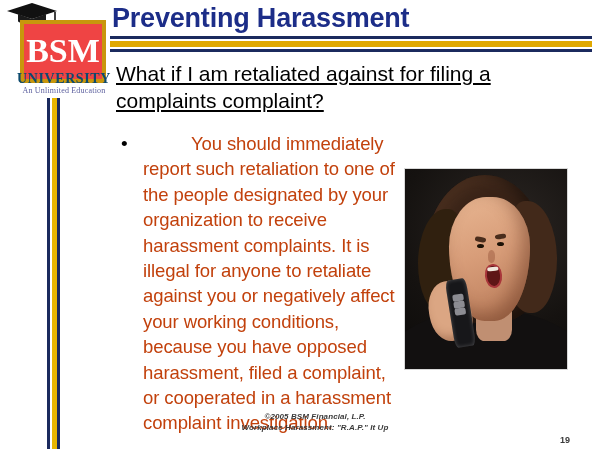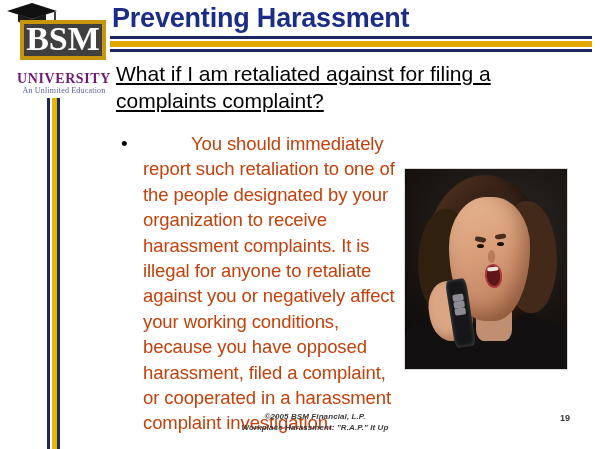--- a/index.html
+++ b/index.html
@@ -31,22 +31,22 @@
     left: 0px;
     top: 0px;
     width: 52px;
     height: 26px;
   }
   .bsm-box {
     position: absolute;
     left: 14px;
     top: 18px;
     width: 86px;
-    height: 40px;
-    background: #404040;
+    height: 63px;
+    background: #ef4444;
     border: 4px solid #c8960c;
     box-sizing: border-box;
   }
   .bsm-letters {
     position: absolute;
     left: 0;
     top: 50%;
     width: 100%;
     transform: translateY(-52%);
     text-align: center;
@@ -56,21 +56,21 @@
     font-weight: bold;
     letter-spacing: 0px;
     line-height: 1;
   }
   .univ-text {
     position: absolute;
     left: 8px;
     top: 70px;
     width: 100px;
     text-align: center;
-    color: #701a75;
+    color: #0c4a6e;
     font-family: "Liberation Serif", serif;
     font-size: 14px;
     font-weight: bold;
     letter-spacing: 0.6px;
     line-height: 1;
   }
   .tagline {
     position: absolute;
     left: 6px;
     top: 85px;
@@ -341,21 +341,21 @@
     color: #3a3a3a;
     font-size: 8px;
     font-style: italic;
     font-weight: bold;
     line-height: 11px;
     letter-spacing: 0.1px;
   }
   .page-num {
     position: absolute;
     left: 560px;
-    top: 413px;
+    top: 435px;
     width: 24px;
     text-align: left;
     color: #3a3a3a;
     font-size: 9px;
     font-weight: bold;
   }
 </style>
 </head>
 <body>
 

